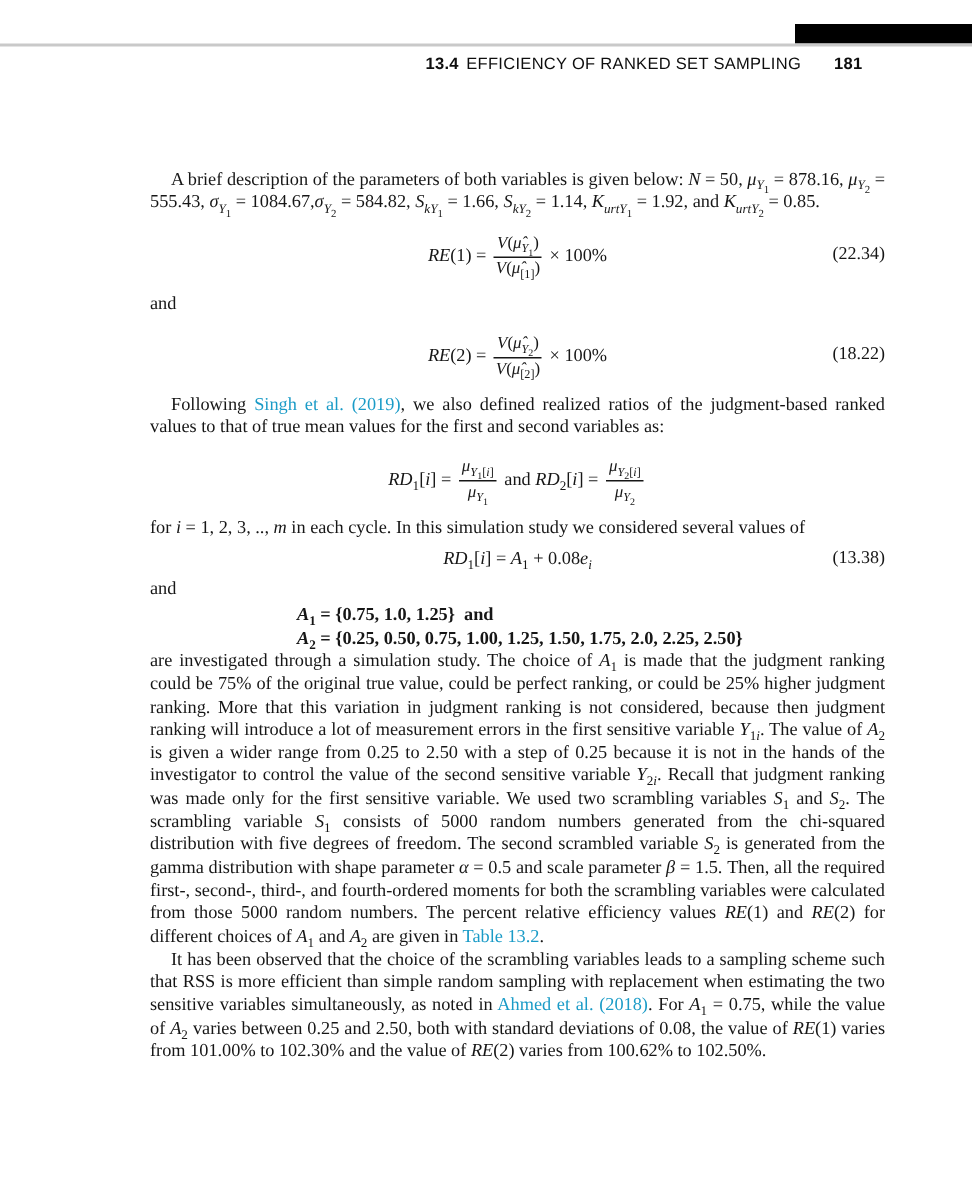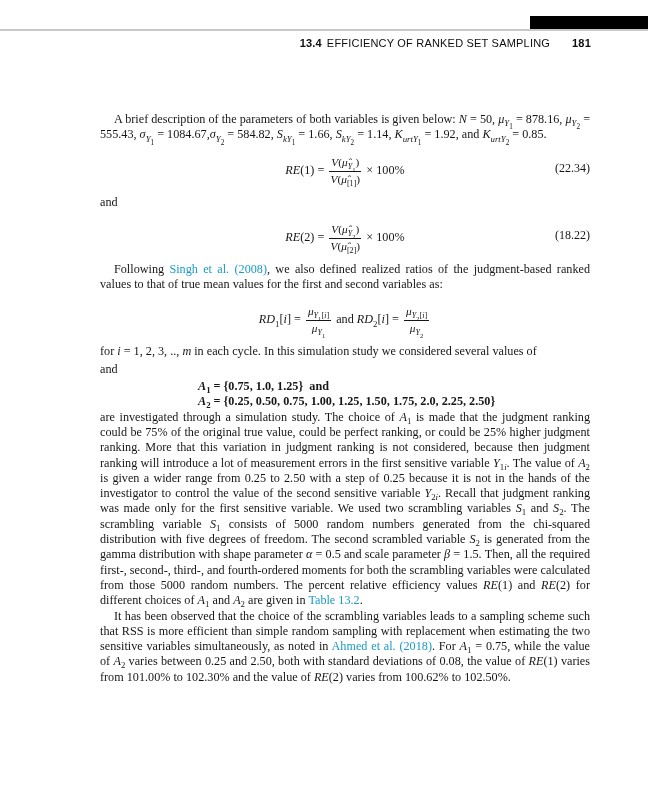--- a/index.html
+++ b/index.html
@@ -4,21 +4,21 @@
 <style>
   html,body{margin:0;padding:0;}
   body{
     width:648px;height:800px;background:#ffffff;position:relative;
     font-family:"Liberation Serif", serif;color:#161616;
     -webkit-font-smoothing:antialiased;
   }
   .black-bar{position:absolute;top:16px;left:530px;width:118px;height:13px;background:#000;}
   .header-rule{position:absolute;top:29px;left:0;width:648px;height:2px;background:#c9c9c9;}
   .running-head{
-    position:absolute;top:37px;left:16px;width:575px;text-align:right;
+    position:absolute;top:37px;left:0;width:575px;text-align:right;
     font-family:"Liberation Sans", sans-serif;font-size:11px;color:#0e0e0e;letter-spacing:.2px;
   }
   .running-head .sec-num{font-weight:bold;margin-right:5px;}
   .running-head .page-num{font-weight:bold;margin-left:22px;}
   .body-col{
     position:absolute;left:100px;top:94px;width:490px;
     font-size:12.2px;line-height:15.3px;text-align:justify;margin-top:18px;
   }
   .para{text-indent:14px;margin:0;}
   .para.noindent{text-indent:0;}
@@ -55,28 +55,32 @@
     <span class="eq-number">(22.34)</span>
   </div>
 
   <p class="para noindent and-line">and</p>
 
   <div class="eq-display">
     <span class="eq-body"><i>RE</i>(2) = <span class="frac"><span class="fnum"><i>V</i>(<i>μ̂</i><sub><i>Y</i><sub>2</sub></sub>)</span><span class="fden"><i>V</i>(<i>μ̂</i><sub>[2]</sub>)</span></span> × 100%</span>
     <span class="eq-number">(18.22)</span>
   </div>
 
-  <p class="para">Following <a class="ref-link">Singh et al. (2008)</a>, we also defined realized ratios of the judgment-based ranked values to that of true mean values for the first and second variables as:</p>
+  <p class="para">Following <a class="ref-link">Singh et al. (2019)</a>, we also defined realized ratios of the judgment-based ranked values to that of true mean values for the first and second variables as:</p>
 
   <div class="eq-display">
     <span class="eq-body"><i>RD</i><sub>1</sub>[<i>i</i>] = <span class="frac"><span class="fnum"><i>μ</i><sub><i>Y</i><sub>1</sub>[<i>i</i>]</sub></span><span class="fden"><i>μ</i><sub><i>Y</i><sub>1</sub></sub></span></span> and <i>RD</i><sub>2</sub>[<i>i</i>] = <span class="frac"><span class="fnum"><i>μ</i><sub><i>Y</i><sub>2</sub>[<i>i</i>]</sub></span><span class="fden"><i>μ</i><sub><i>Y</i><sub>2</sub></sub></span></span></span>
   </div>
 
   <p class="para noindent">for <i>i</i> = 1, 2, 3, .., <i>m</i> in each cycle. In this simulation study we considered several values of</p>
 
+  <div class="eq-inline-row">
+    <span class="eq-body"><i>RD</i><sub>1</sub>[<i>i</i>] = <i>A</i><sub>1</sub> + 0.08<i>e</i><sub><i>i</i></sub></span>
+    <span class="eq-number">(13.38)</span>
+  </div>
 
   <p class="para noindent and-line">and</p>
 
 
 
   <p class="para set-line"><i>A</i><sub>1</sub> = {0.75, 1.0, 1.25}&nbsp; and</p>
   <p class="para set-line"><i>A</i><sub>2</sub> = {0.25, 0.50, 0.75, 1.00, 1.25, 1.50, 1.75, 2.0, 2.25, 2.50}</p>
 
   <p class="para noindent">are investigated through a simulation study. The choice of <i>A</i><sub>1</sub> is made that the judgment ranking could be 75% of the original true value, could be perfect ranking, or could be 25% higher judgment ranking. More that this variation in judgment ranking is not considered, because then judgment ranking will introduce a lot of measurement errors in the first sensitive variable <i>Y</i><sub>1<i>i</i></sub>. The value of <i>A</i><sub>2</sub> is given a wider range from 0.25 to 2.50 with a step of 0.25 because it is not in the hands of the investigator to control the value of the second sensitive variable <i>Y</i><sub>2<i>i</i></sub>. Recall that judgment ranking was made only for the first sensitive variable. We used two scrambling variables <i>S</i><sub>1</sub> and <i>S</i><sub>2</sub>. The scrambling variable <i>S</i><sub>1</sub> consists of 5000 random numbers generated from the chi-squared distribution with five degrees of freedom. The second scrambled variable <i>S</i><sub>2</sub> is generated from the gamma distribution with shape parameter <i>α</i> = 0.5 and scale parameter <i>β</i> = 1.5. Then, all the required first-, second-, third-, and fourth-ordered moments for both the scrambling variables were calculated from those 5000 random numbers. The percent relative efficiency values <i>RE</i>(1) and <i>RE</i>(2) for different choices of <i>A</i><sub>1</sub> and <i>A</i><sub>2</sub> are given in <a class="ref-link">Table 13.2</a>.</p>
 

